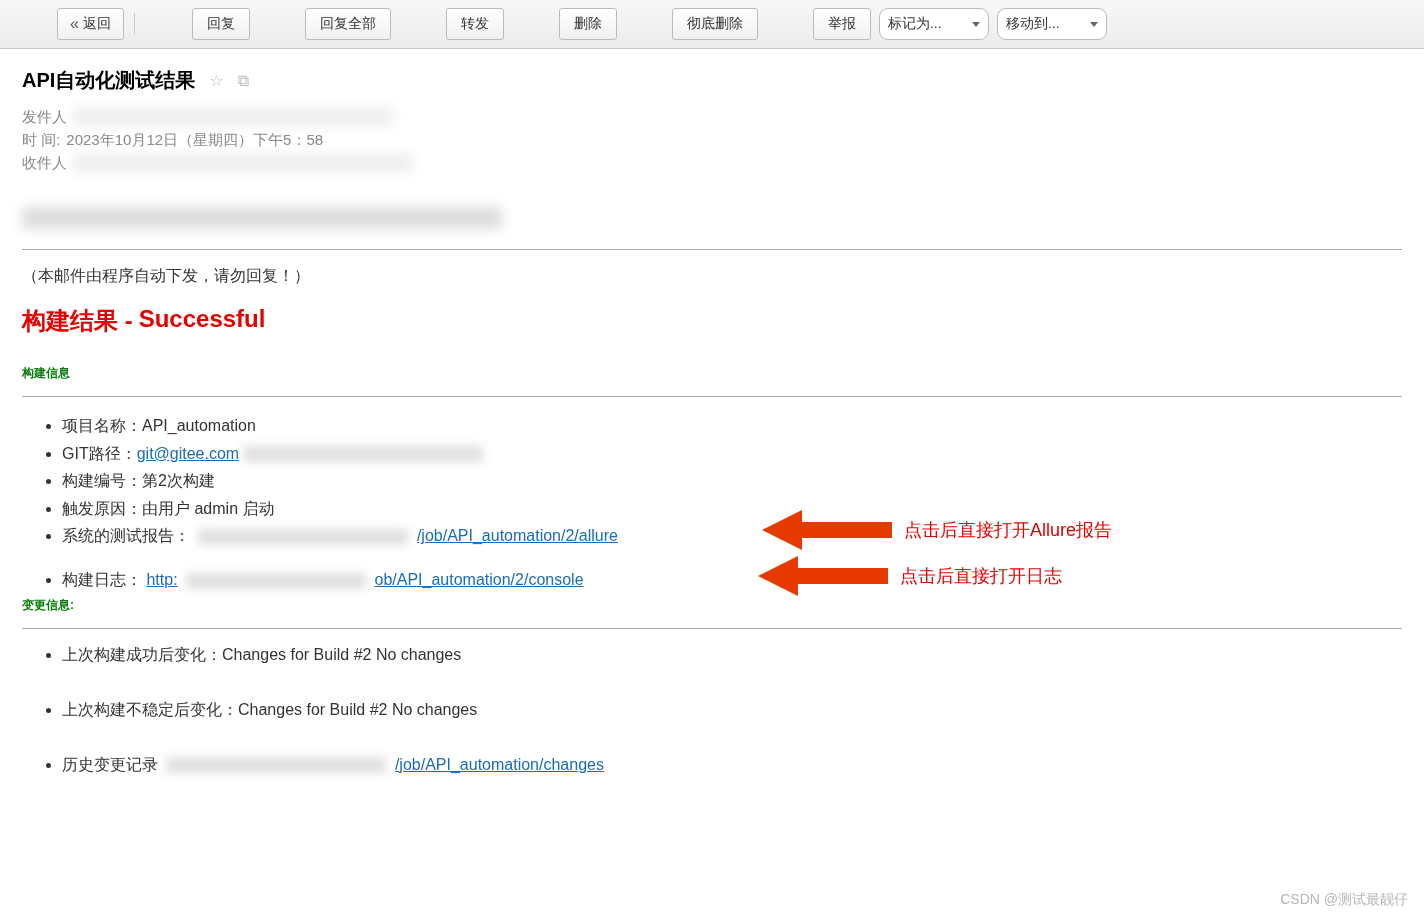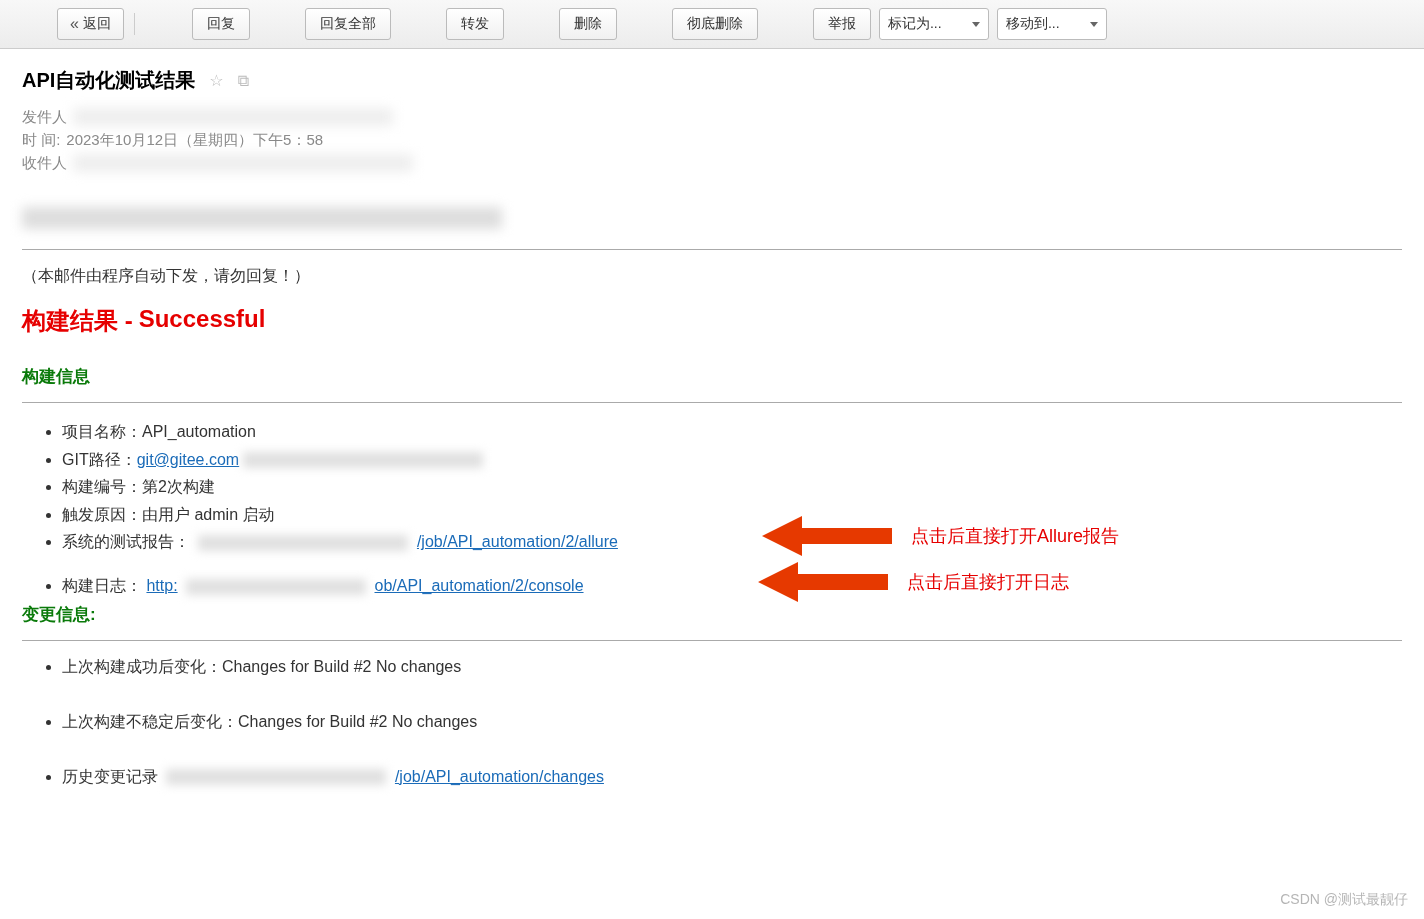--- a/index.html
+++ b/index.html
@@ -40,21 +40,21 @@
     }
     .vdivider {
       width: 1px;
       height: 22px;
       background: #ccc;
       margin: 0 2px;
     }
     .select-box {
       background: #fff;
       border: 1px solid #bbb;
-      border-radius: 3px;
+      border-radius: 9px;
       padding: 6px 8px;
       font-size: 14px;
       cursor: pointer;
       display: flex;
       align-items: center;
       gap: 16px;
       min-width: 110px;
       justify-content: space-between;
     }
     .caret-down {
@@ -117,21 +117,21 @@
     .h-red {
       color: #e60000;
       font-size: 24px;
       font-weight: bold;
       margin-bottom: 28px;
       display: flex;
       gap: 6px;
     }
     .h-green {
       color: #0a7a0a;
-      font-size: 17px;
+      font-size: 12px;
       font-weight: bold;
       margin-bottom: 10px;
     }
     ul.info-list {
       list-style: disc;
       padding-left: 40px;
       margin: 4px 0;
     }
     ul.info-list li {
       font-size: 16px;
@@ -151,21 +151,21 @@
       height: 16px;
       filter: blur(5px);
       background: #e0e0e0;
       vertical-align: middle;
       margin: 0 4px;
     }
     .arrow-anno {
       position: absolute;
       display: flex;
       align-items: center;
-      gap: 19px;
+      gap: 12px;
     }
     .arrow-svg { width: 130px; height: 50px; }
     .anno-text {
       color: #e60000;
       font-size: 18px;
       white-space: nowrap;
     }
     .changes-list {
       list-style: disc;
       padding-left: 40px;

